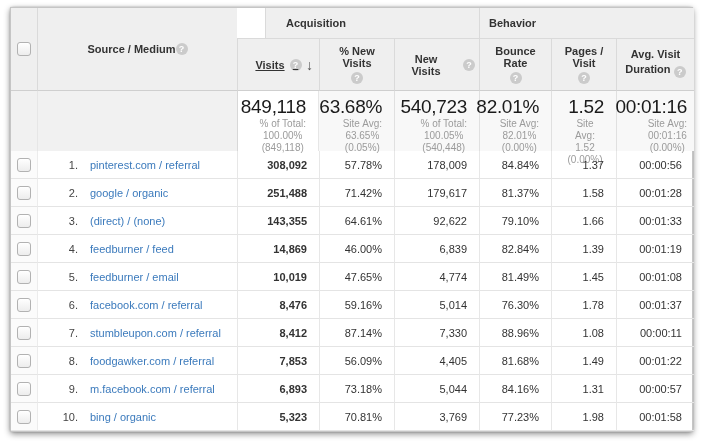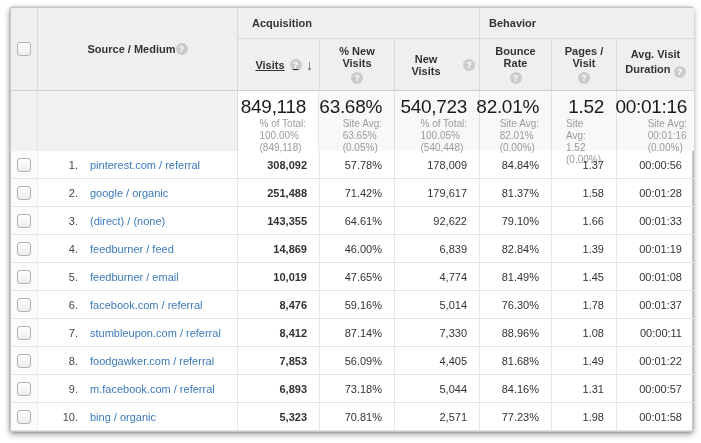--- a/index.html
+++ b/index.html
@@ -17,21 +17,21 @@
     width:683px;
     border:1px solid #c5c5c5;
     box-sizing:border-box;
     font-size:11px;color:#333;
   }
   .cell{box-sizing:border-box;display:flex;align-items:center;min-width:0;}
   
   .hd{background:#efefef;font-weight:bold;color:#333;}
   .hd-select{grid-column:1;grid-row:1/3;justify-content:center;border-bottom:1px solid #cfcfcf;}
   .hd-source{grid-column:2;grid-row:1/3;justify-content:center;border-left:1px solid #dadada;border-bottom:1px solid #cfcfcf;}
-  .hd-group-a{grid-column:3/6;grid-row:1;padding-left:14px;border-left:1px solid #dadada;}
+  .hd-group-a{grid-column:3/6;grid-row:1;padding-left:20px;border-left:1px solid #dadada;margin-left:28px;}
   .hd-group-b{grid-column:6/9;grid-row:1;padding-left:9px;border-left:1px solid #dadada;}
   .hd-col{grid-row:2;border-left:1px solid #dadada;border-top:1px solid #dadada;border-bottom:1px solid #cfcfcf;
           flex-direction:column;justify-content:center;gap:3px;text-align:center;padding:2px 4px;}
   .hd-visits{grid-column:3;position:relative;flex-direction:row;gap:5px;text-decoration:underline;}
   .hd-pctnew{grid-column:4;}
   .hd-newv{grid-column:5;flex-direction:row;gap:10px;}
   .hd-bounce{grid-column:6;}
   .hd-pages{grid-column:7;}
   .hd-dur{grid-column:8;display:block;text-align:center;padding-top:8px;line-height:15px;}
   .sort-arrow{position:absolute;right:6px;top:50%;transform:translateY(-50%);color:#555;font-size:14px;font-weight:bold;}
@@ -43,21 +43,21 @@
   .sum-left{grid-row:3;background:#f1f1f1;border-left:none;}
   .s1{grid-column:1;}
   .s2{grid-column:2;border-left:1px solid #e6e6e6;}
   .s3{grid-column:3;background:#fff;border-left:1px solid #d8d8d8;border-right:1px solid #e6e6e6;}
   .s4{grid-column:4;border-left:none;}
   .s5{grid-column:5;}
   .s6{grid-column:6;}
   .s7{grid-column:7;}
   .s8{grid-column:8;padding-right:7px;}
   .sum .val{font-size:19px;color:#1a1a1a;letter-spacing:-0.3px;line-height:22px;white-space:nowrap;}
-  .sum .sub{font-size:10px;color:#9b9b9b;line-height:12px;text-align:left;white-space:pre-line;margin-left:12px;}
+  .sum .sub{font-size:10px;color:#9b9b9b;line-height:12px;text-align:center;white-space:pre-line;margin-left:12px;}
   
   .c-check{justify-content:center;background:#fbfbfb;border-bottom:1px solid #e4e4e4;}
   .c-source{border-bottom:1px solid #e4e4e4;border-left:1px solid #ececec;padding-left:18px;gap:12px;}
   .c-num{border-bottom:1px solid #e4e4e4;border-left:1px solid #e7e7e7;justify-content:flex-end;padding-right:12px;white-space:nowrap;}
   .bold{font-weight:bold;}
   .rownum{width:22px;text-align:right;color:#444;flex:0 0 auto;}
   a.link{color:#3b7abc;text-decoration:none;overflow:hidden;text-overflow:ellipsis;white-space:nowrap;}
   .checkbox{display:inline-block;width:12px;height:12px;border:1px solid #b2b2b2;border-radius:3px;
             background:linear-gradient(#ffffff,#ededed);box-shadow:inset 0 1px 0 #fff;}
 </style>
@@ -275,19 +275,19 @@
 
   <div class="cell c-check">
     <span class="checkbox"></span>
   </div>
   <div class="cell c-source">
     <span class="rownum">10.</span>
     <a class="link" href="#">bing / organic</a>
   </div>
   <div class="cell c-num bold">5,323</div>
   <div class="cell c-num">70.81%</div>
-  <div class="cell c-num">2,571</div>
+  <div class="cell c-num">3,769</div>
   <div class="cell c-num">77.23%</div>
   <div class="cell c-num">1.98</div>
   <div class="cell c-num">00:01:58</div>
 </div>
   </div>
 </div>
 
 </body></html>

